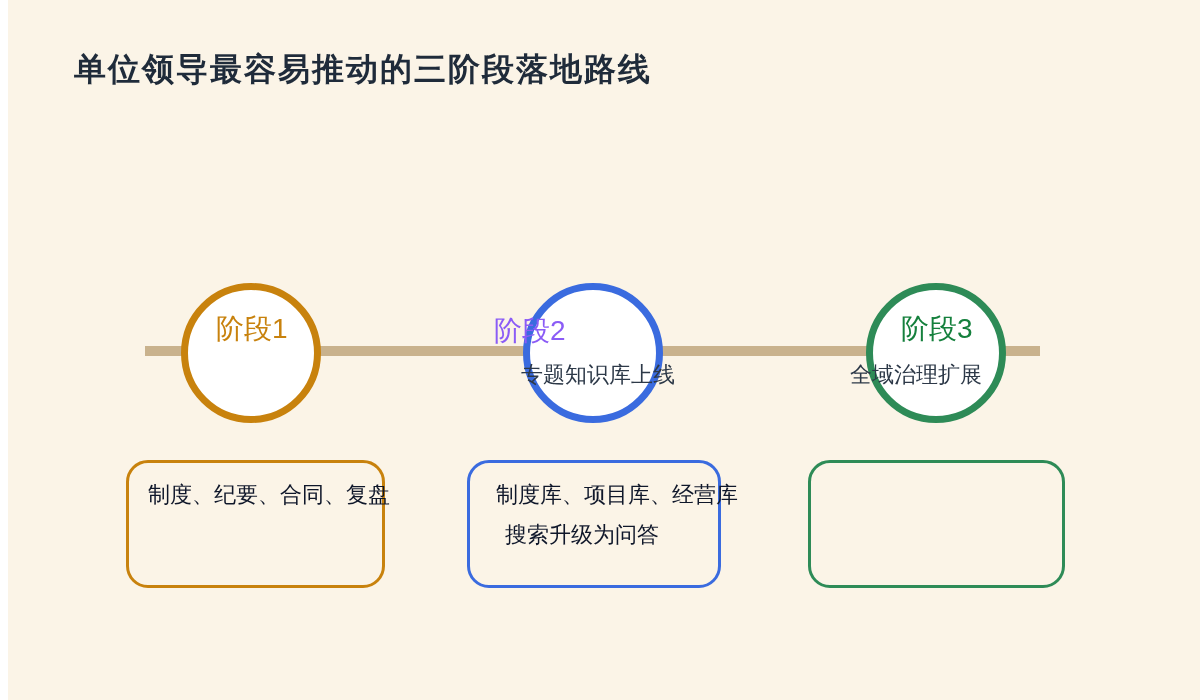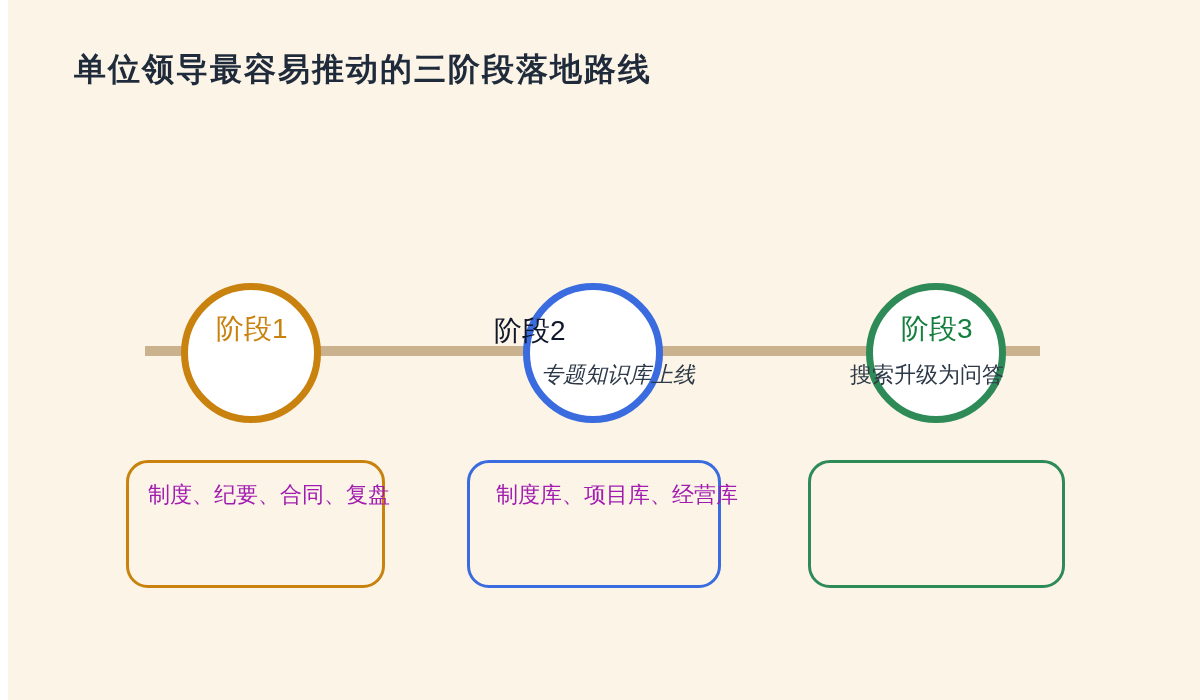--- a/index.html
+++ b/index.html
@@ -64,40 +64,40 @@
   .phase-label.l3 { left: 893px; top: 314px; }
   .subtitle {
     position: absolute;
     font-size: 22px;
     line-height: 26px;
     color: #2D3948;
     white-space: nowrap;
     z-index: 4;
   }
   .subtitle.s1 { left: 172px; top: 361px; }
-  .subtitle.s2 { left: 533px; top: 362px; font-style: italic; }
+  .subtitle.s2 { left: 513px; top: 362px; }
   .subtitle.s3 { left: 842px; top: 362px; }
   .phase-box {
     position: absolute;
     top: 460px;
     height: 128px;
     box-sizing: border-box;
     border: 3px solid #999;
     border-radius: 22px;
     background: transparent;
     z-index: 2;
   }
   .phase-box.b1 { left: 118px; width: 259px; }
   .phase-box.b2 { left: 459px; width: 254px; }
   .phase-box.b3 { left: 800px; width: 257px; }
   .box-line {
     position: absolute;
     font-size: 22px;
     line-height: 26px;
-    color: #a21caf;
+    color: #0f172a;
     white-space: nowrap;
     z-index: 3;
   }
   .box-line.b1l1 { left: 140px; top: 482px; }
   .box-line.b1l2 { left: 140px; top: 522px; }
   .box-line.b2l1 { left: 488px; top: 482px; }
   .box-line.b2l2 { left: 497px; top: 522px; }
   .box-line.b3l1 { left: 825px; top: 482px; }
   .box-line.b3l2 { left: 825px; top: 522px; }
 </style>
@@ -109,23 +109,24 @@
   <h1 class="title" style="color: rgb(31, 43, 58);">单位领导最容易推动的三阶段落地路线</h1>
 
   <div class="timeline" style="background: rgb(201, 178, 141);"></div>
 
   <div class="circle c1" style="border-color: rgb(200, 130, 13);"></div>
   <div class="phase-label l1" style="color: rgb(200, 130, 13);">阶段1</div>
   <div class="phase-box b1" style="border-color: rgb(200, 130, 13);"></div>
   <div class="box-line b1l1">制度、纪要、合同、复盘</div>
 
   <div class="circle c2" style="border-color: rgb(58, 107, 223);"></div>
-  <div class="phase-label l2" style="color: #0f172a;">阶段2</div>
+  <div class="phase-label l2" style="color: #8b5cf6;">阶段2</div>
   <div class="subtitle s2">专题知识库上线</div>
   <div class="phase-box b2" style="border-color: rgb(58, 107, 223);"></div>
   <div class="box-line b2l1">制度库、项目库、经营库</div>
+  <div class="box-line b2l2">搜索升级为问答</div>
 
   <div class="circle c3" style="border-color: rgb(46, 139, 87);"></div>
   <div class="phase-label l3" style="color: #15803d;">阶段3</div>
-  <div class="subtitle s3">搜索升级为问答</div>
+  <div class="subtitle s3">全域治理扩展</div>
   <div class="phase-box b3" style="border-color: rgb(46, 139, 87);"></div>
 
 </div>
 
 </body></html>

